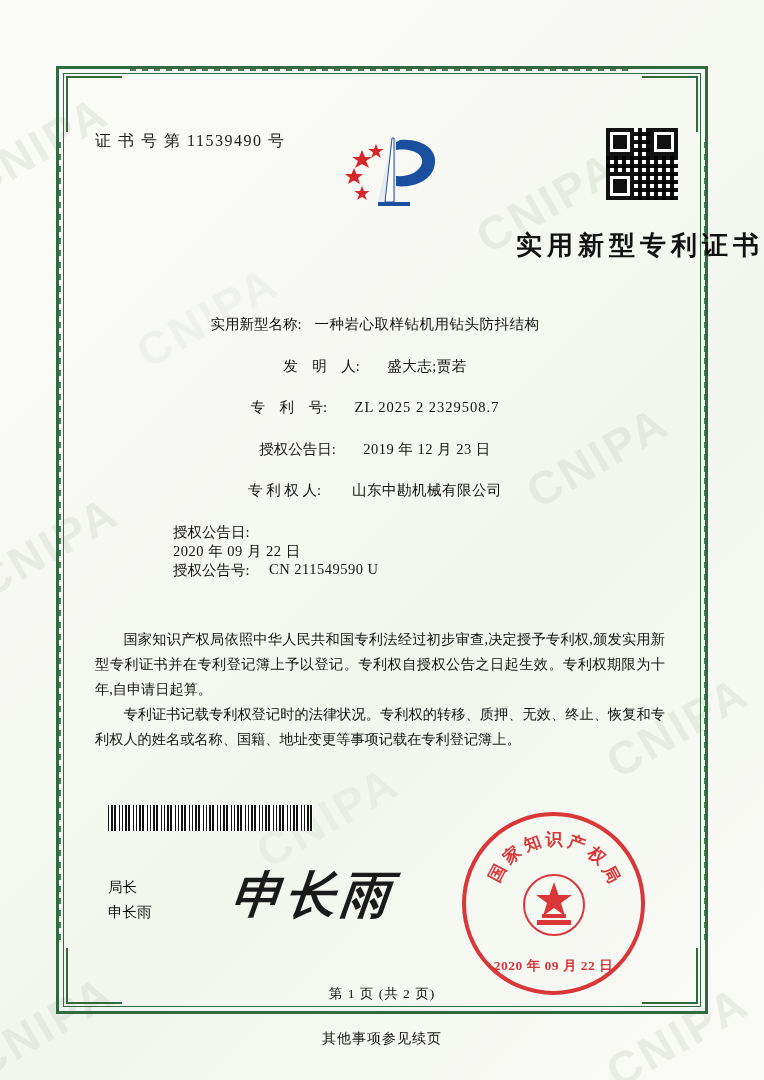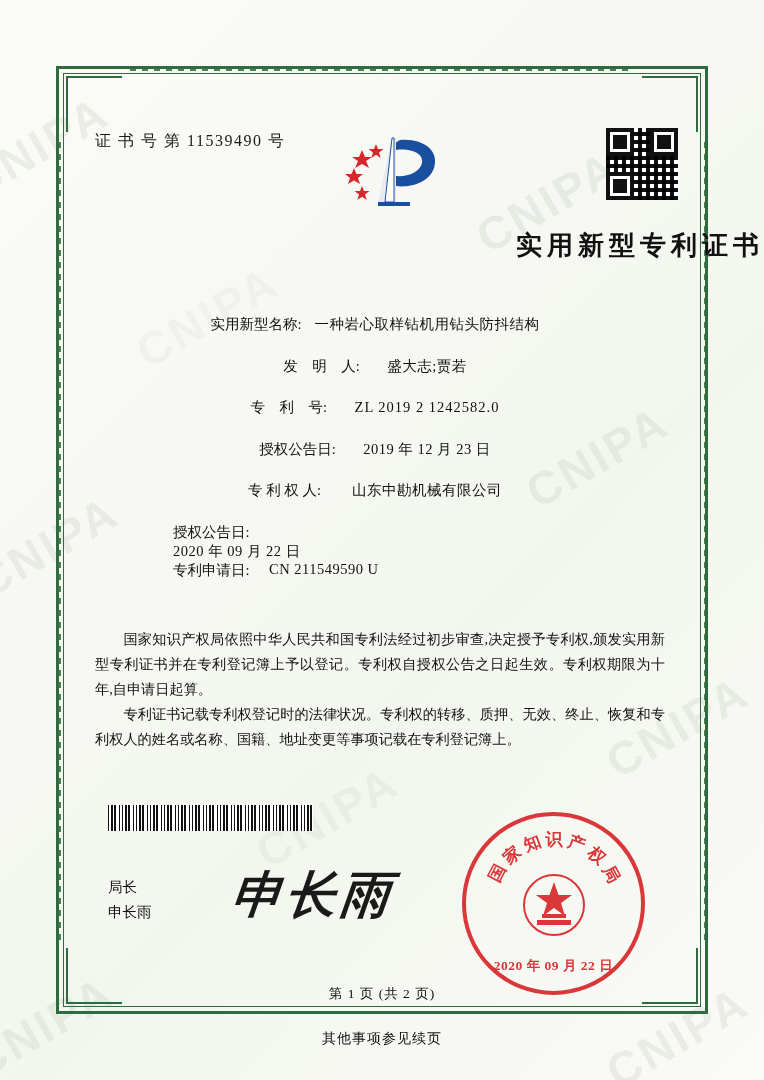--- a/index.html
+++ b/index.html
@@ -325,35 +325,35 @@
     <div class="row">
       <span class="label">实用新型名称:</span>
       <span class="value">一种岩心取样钻机用钻头防抖结构</span>
     </div>
     <div class="row">
       <span class="label">发　明　人:</span>
       <span class="value">盛大志;贾若</span>
     </div>
     <div class="row">
       <span class="label">专　利　号:</span>
-      <span class="value mono">ZL 2019 2 1242582.0</span>
+      <span class="value mono">ZL 2025 2 2329508.7</span>
     </div>
     <div class="row">
       <span class="label">授权公告日:</span>
       <span class="value">2019 年 12 月 23 日</span>
     </div>
     <div class="row">
       <span class="label">专 利 权 人:</span>
       <span class="value">山东中勘机械有限公司</span>
     </div>
     <div class="row row2">
       <span class="label">授权公告日:</span>
       <span class="value">2020 年 09 月 22 日</span>
       <span class="col2">
-        <span class="label">专利申请日:</span>
+        <span class="label">授权公告号:</span>
         <span class="value">CN 211549590 U</span>
       </span>
     </div>
   </div>
 
   <div class="paras">
     <p>国家知识产权局依照中华人民共和国专利法经过初步审查,决定授予专利权,颁发实用新型专利证书并在专利登记簿上予以登记。专利权自授权公告之日起生效。专利权期限为十年,自申请日起算。</p>
     <p>专利证书记载专利权登记时的法律状况。专利权的转移、质押、无效、终止、恢复和专利权人的姓名或名称、国籍、地址变更等事项记载在专利登记簿上。</p>
   </div>
 

